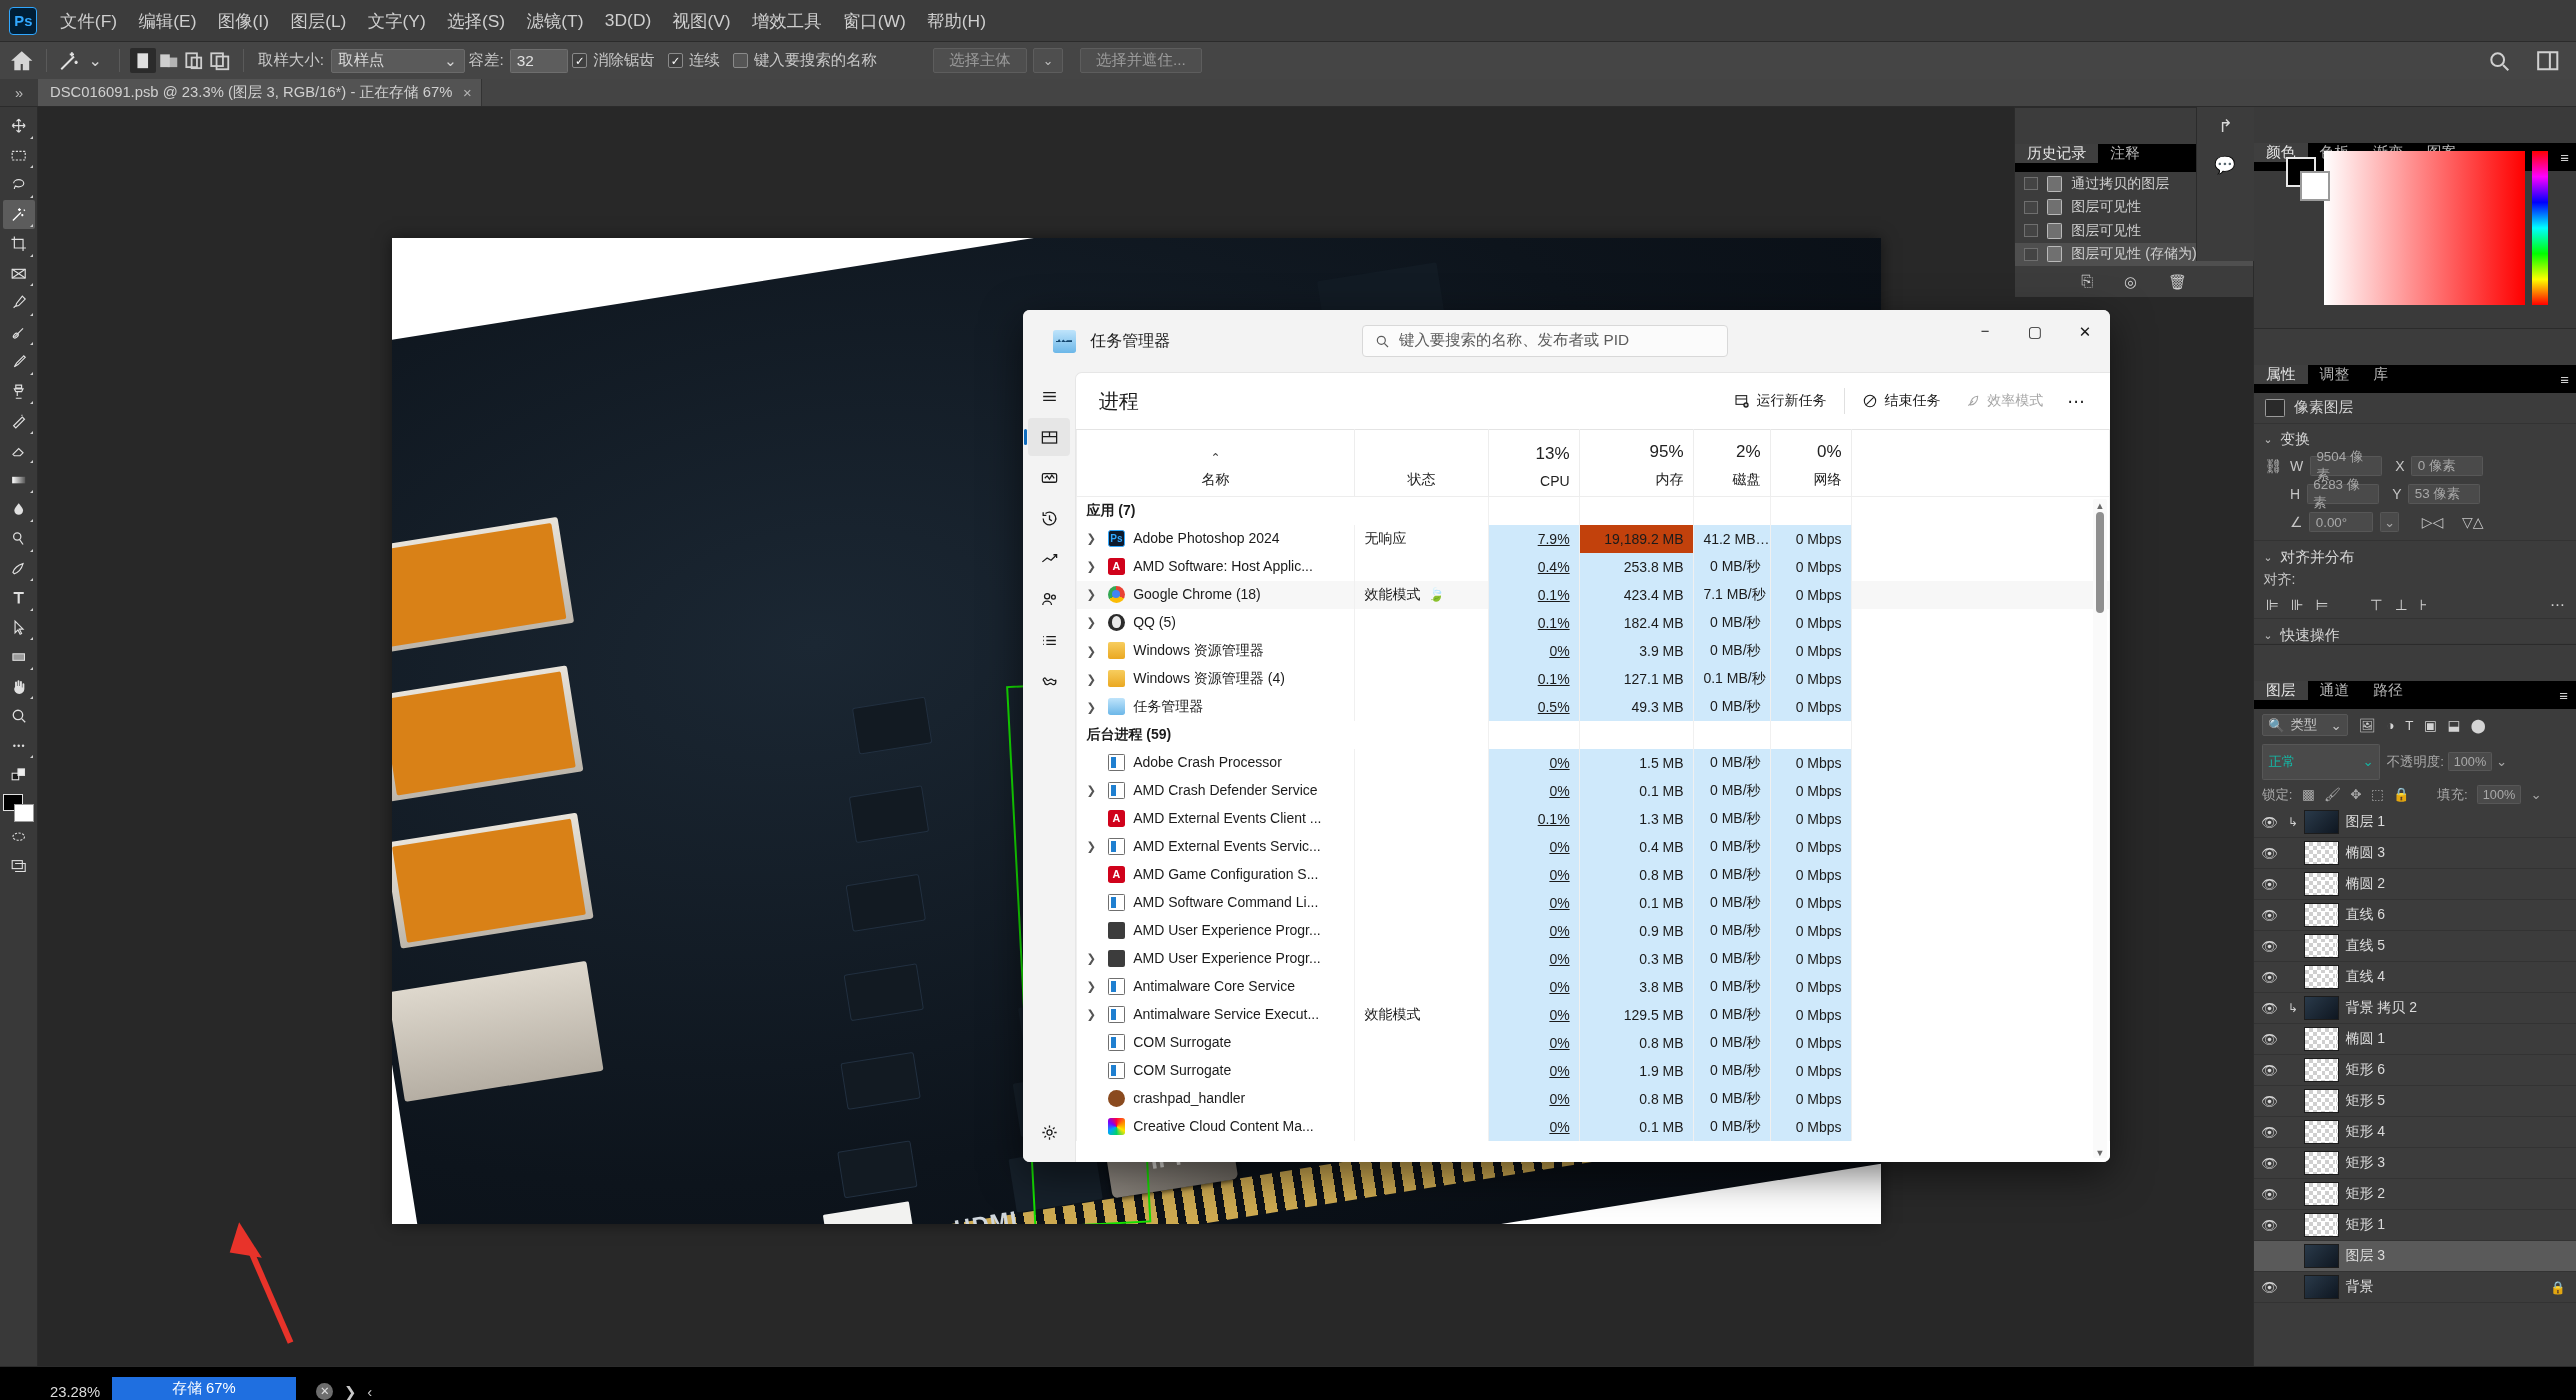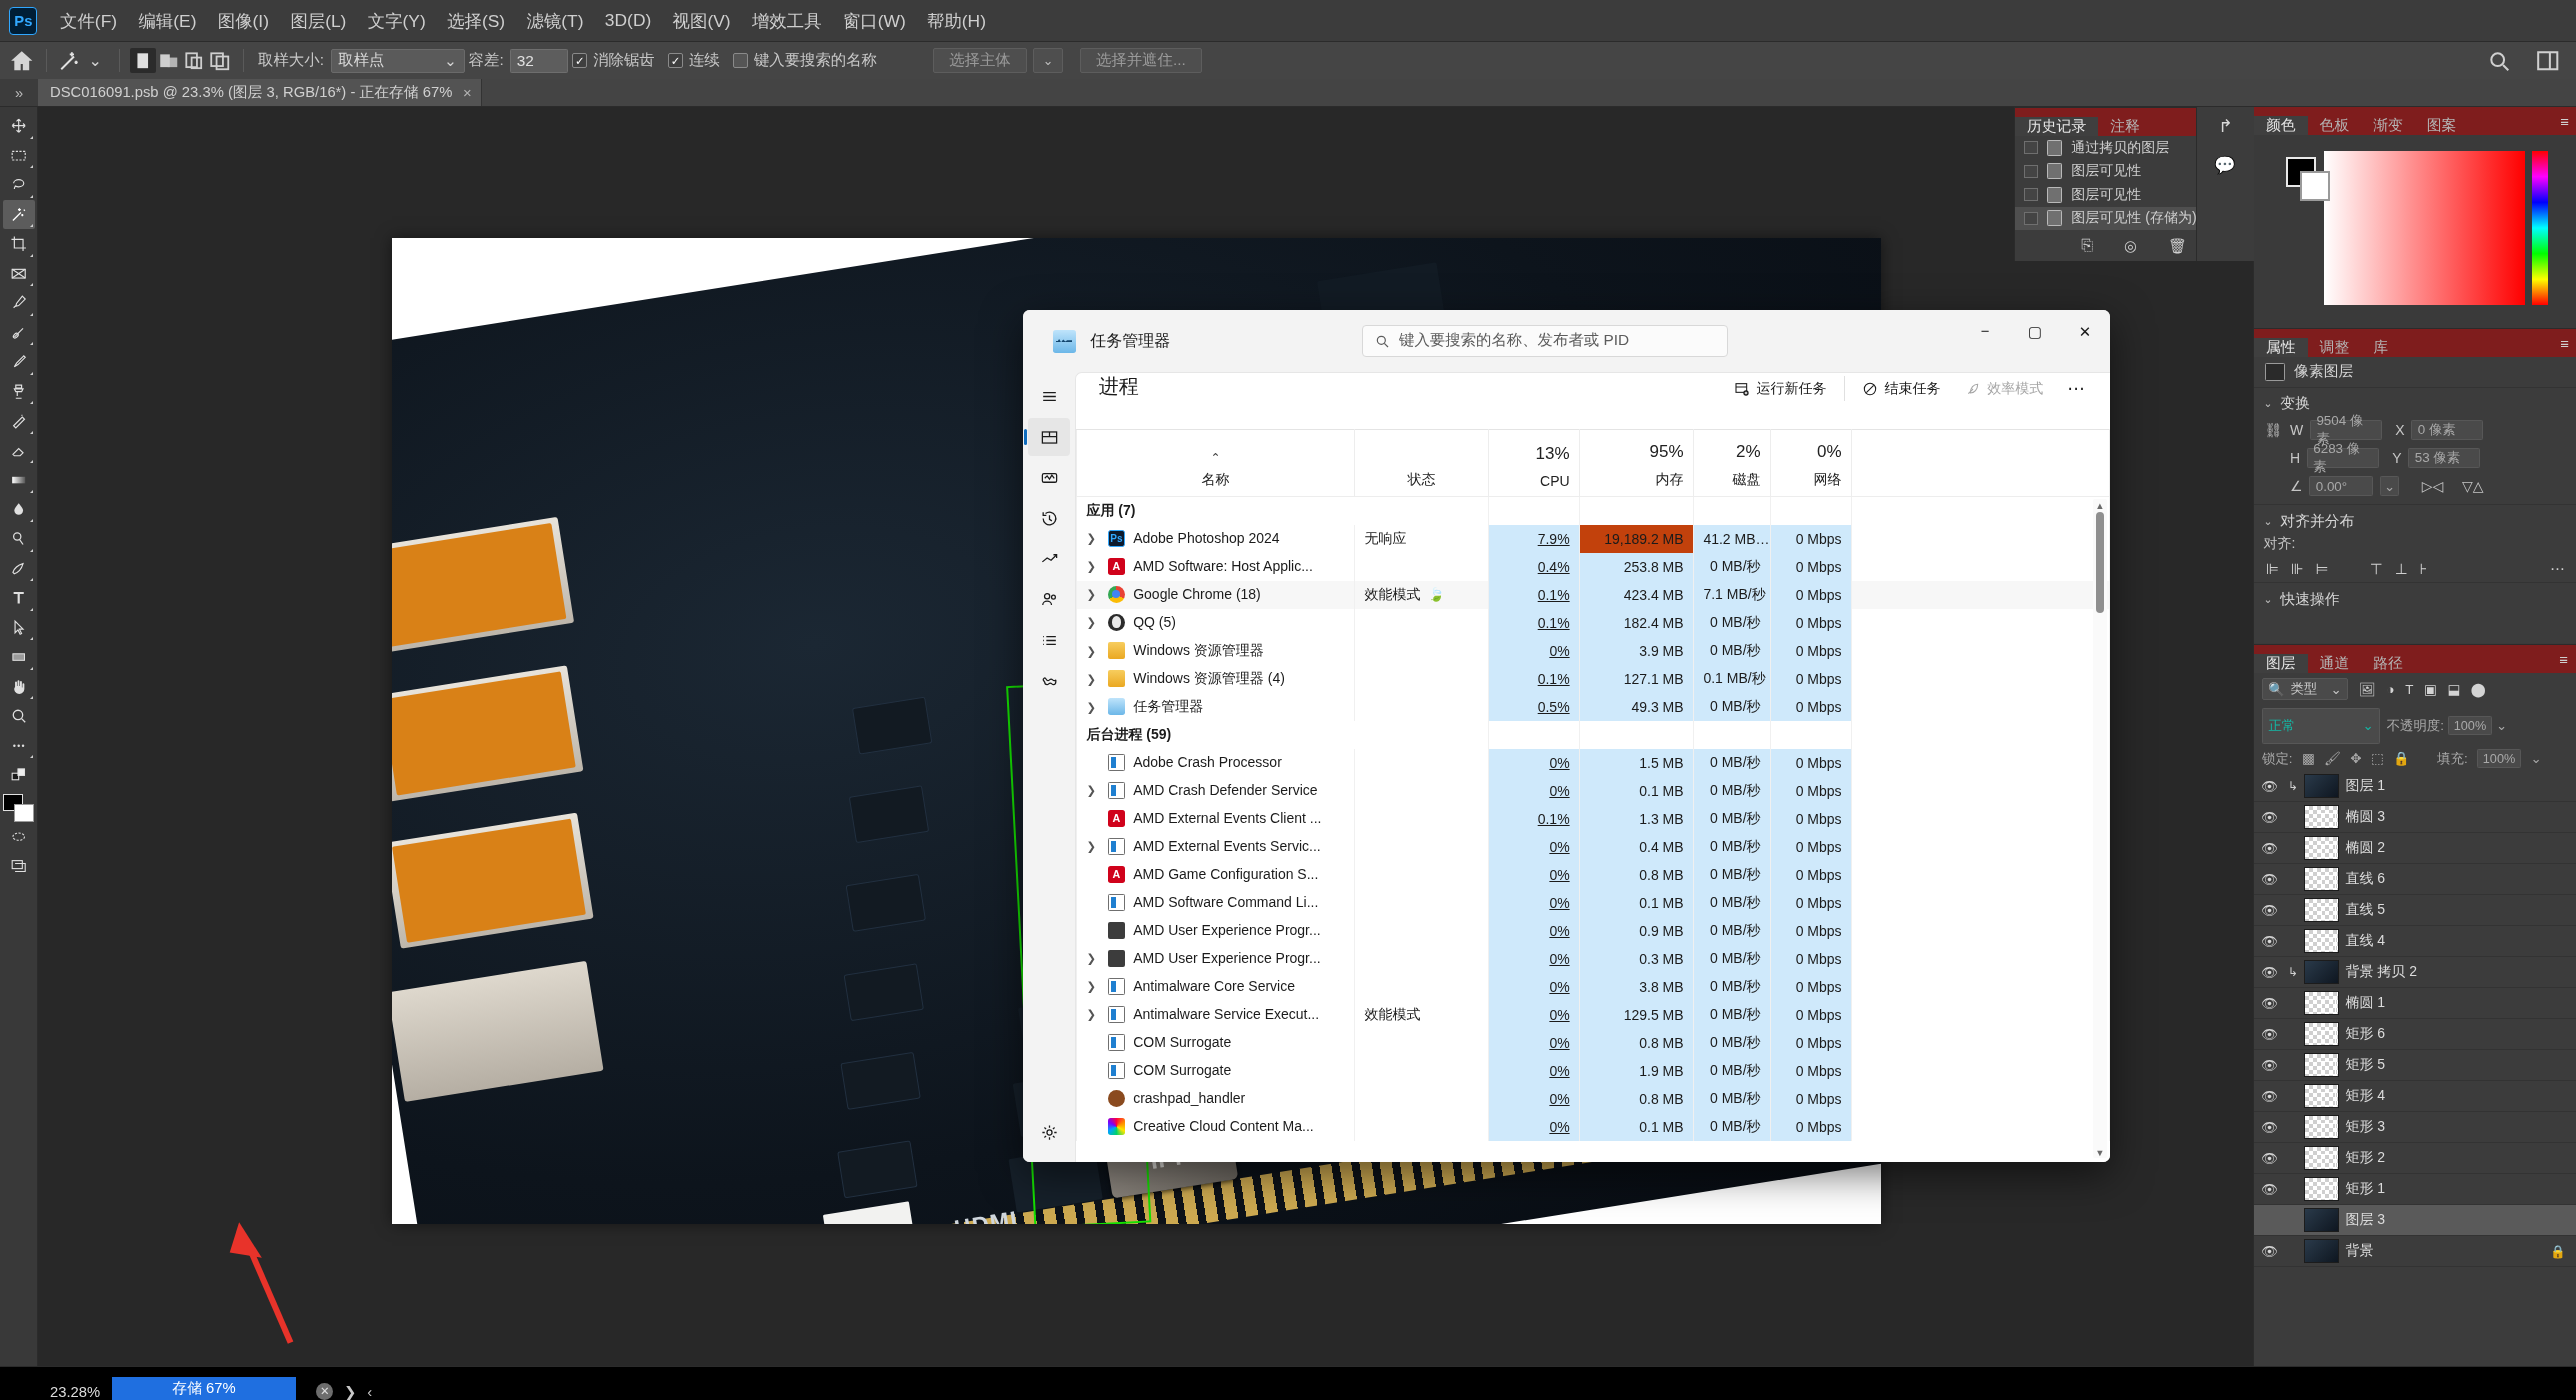--- a/index.html
+++ b/index.html
@@ -87,21 +87,21 @@
   .leader-dot { position:absolute; width:14.8px; height:14.8px; border-radius:50%; background:#f07a17; }
   .white-label { position:absolute; background:#f2f2f0; border-radius:1.3px; }
   .hdmi-txt { position:absolute; color:#cfd6dd; font-size:23px; letter-spacing:1.3px; font-weight:bold; }
 
   
   .red-arrow { position:absolute; left:182px; bottom:20px; width:81px; height:127px; }
 
   
   .right-col { position:absolute; right:0; top:107px; width:323px; bottom:34px; background:#3a3a3a;
      border-left:0.7px solid #2b2b2b; }
-  .panel-tabs { display:flex; align-items:flex-end; height:28px; background:#7f1d1d; position:relative; }
+  .panel-tabs { display:flex; align-items:flex-start; height:28px; background:#000000; position:relative;margin-top:36px; }
   .ptab { padding:0 12px; display:flex; align-items:center; font-size:14.8px; color:#b4b4b4; }
   .ptab.active { background:#3f3f3f; color:#e6e6e6; }
   .panel-menu { position:absolute; right:8px; top:6.7px; color:#cfcfcf; font-size:14.8px; }
   .panel-more { position:absolute; right:39px; top:6.7px; color:#cfcfcf; font-size:13.4px; }
 
   .hist-row { display:flex; align-items:center; gap:9.4px; height:23.5px; padding:0 9.4px; font-size:14px; color:#cfcfcf; }
   .hist-row.sel { background:#4f4f4f; }
   .hist-ico { width:14.8px; height:16px; border:0.7px solid #b9b9b9; border-radius:1.3px; background:#707070;}
   .hist-box { width:13.4px;height:13.4px;border:0.7px solid #6f6f6f;background:#444; }
   .hist-foot { display:flex; justify-content:center; gap:31px; height:31px; align-items:center; color:#cfcfcf; font-size:14.8px; background:#3c3c3c;}
@@ -173,21 +173,21 @@
   .tm-wbtns { position:absolute; right:0; top:0; display:flex; height:42px; }
   .tm-wbtn { width:50px; display:flex; align-items:center; justify-content:center; color:#1b1b1b; font-size:14.8px;}
   .tm-body { position:absolute; left:0; top:62px; right:0; bottom:0; display:flex; }
   .tm-rail { width:52px; background:#f3f3f3; padding-top:5.4px; display:flex; flex-direction:column; align-items:center; gap:2.7px;}
   .rail-ic { width:42px; height:38px; display:flex; align-items:center; justify-content:center; color:#1b1b1b; border-radius:4px; position:relative;}
   .rail-ic.sel { background:#e6e6e6; }
   .rail-ic.sel:before{content:"";position:absolute;left:-4px;top:10.7px;width:3.4px;height:16px;background:#0f6cbd;border-radius:2px;}
   .rail-spacer { flex:1; }
   .tm-main { flex:1; background:#fff; border-top-left-radius:6.7px; margin-left:0; overflow:hidden; position:relative;
      border-left:0.7px solid #e6e6e6; border-top:0.7px solid #e6e6e6;}
-  .tm-cmdbar { height:56px; display:flex; align-items:flex-start; padding:0 12px; }
+  .tm-cmdbar { height:56px; display:flex; align-items:center; padding:0 12px; }
   .tm-h1 { font-size:20px; color:#1b1b1b; margin-left:10.7px; }
   .tm-cmds { margin-left:auto; display:flex; align-items:center; gap:0; }
   .tm-cmd { display:flex; align-items:center; gap:6.7px; padding:0 12px; height:31px; font-size:14px; color:#1b1b1b; }
   .tm-cmd.dim { color:#a6a6a6; }
   .tm-vsep { width:0.7px; height:25.5px; background:#e0e0e0; margin:0 5.4px; }
   .tm-dots { padding:0 12px; font-size:17.4px; color:#1b1b1b; letter-spacing:1.3px;}
 
   table.pt { width:100%; border-collapse:collapse; table-layout:fixed; }
   table.pt th { font-weight:normal; vertical-align:bottom; border:0.7px solid #ededed; border-top:0.7px solid #e4e4e4;
       padding:5.4px 9.4px 6.7px 9.4px; height:67px; font-size:14px; color:#222; background:#fff;}

